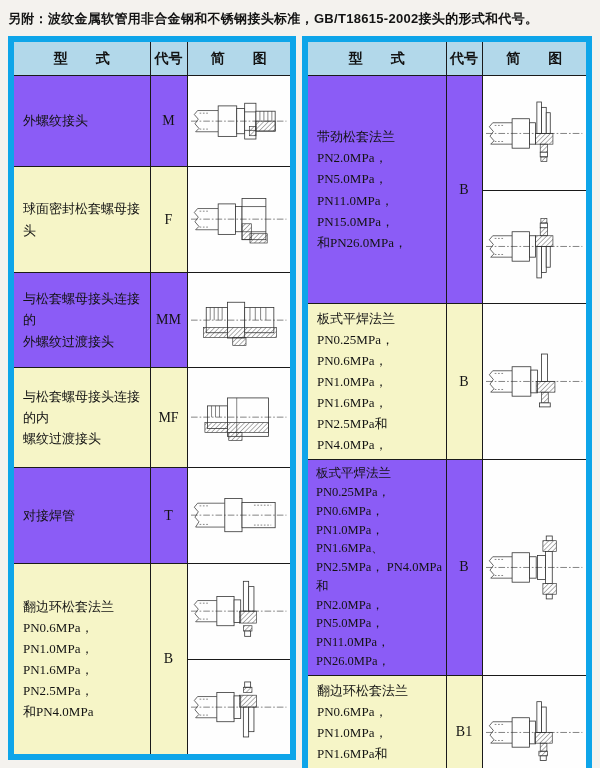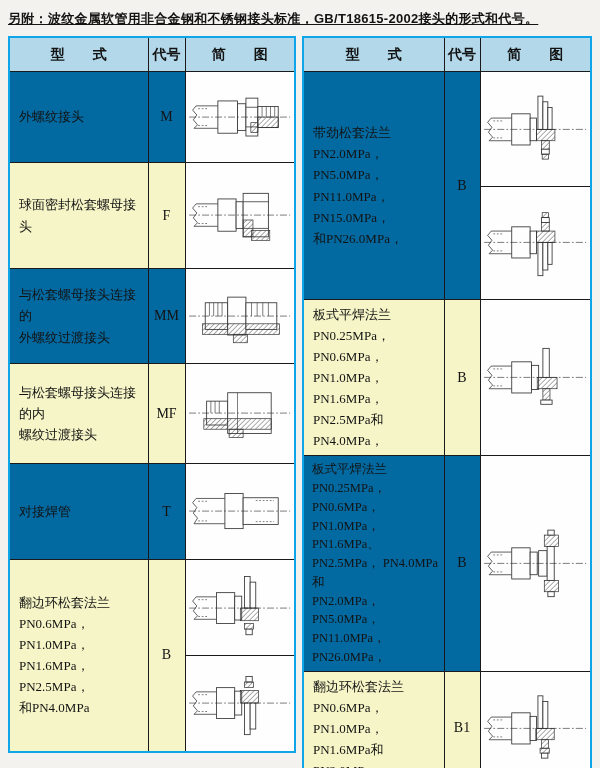--- a/index.html
+++ b/index.html
@@ -6,26 +6,25 @@
   body{
     width:600px;height:768px;overflow:hidden;
     background:#f4f2ee;
     font-family:"Liberation Sans",sans-serif;
     color:#131313;
   }
   .title{
     padding:10px 22px 8px 8px;
     font-size:13px;font-weight:bold;letter-spacing:.3px;
     white-space:nowrap;
-    text-decoration:underline;
   }
   .tables{display:flex;gap:6px;padding:0 8px;align-items:flex-start}
   table{
-    border-collapse:collapse;table-layout:fixed;background:#0369a1;
-    border:2px solid #0ea5e9;
+    border-collapse:collapse;table-layout:fixed;background:#8b5cf6;
+    border:6px solid #0ea5e9;
   }
   .tbl-left{width:288px}
   .tbl-right{width:290px}
   th,td{border:1.6px solid #1a1a1a;padding:0;overflow:hidden}
   thead th{
     background:#b2d8ea;
     font-family:"Liberation Serif",serif;
     font-size:14px;font-weight:bold;height:33px;text-align:center;
     white-space:pre;
   }

